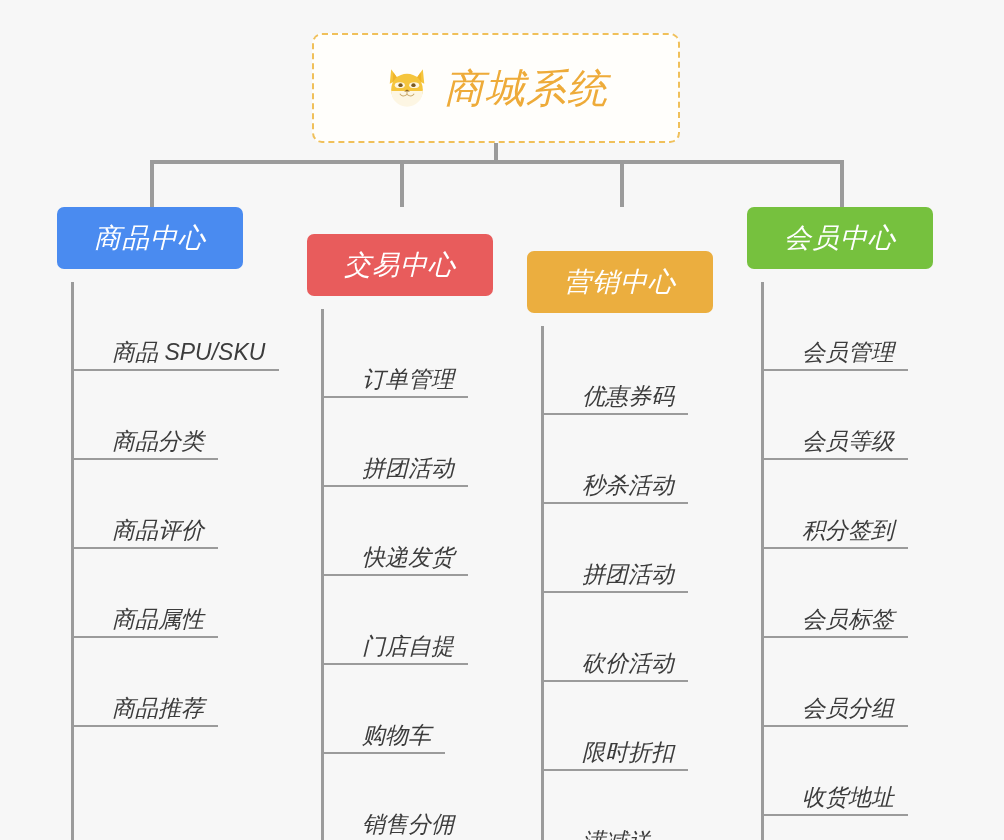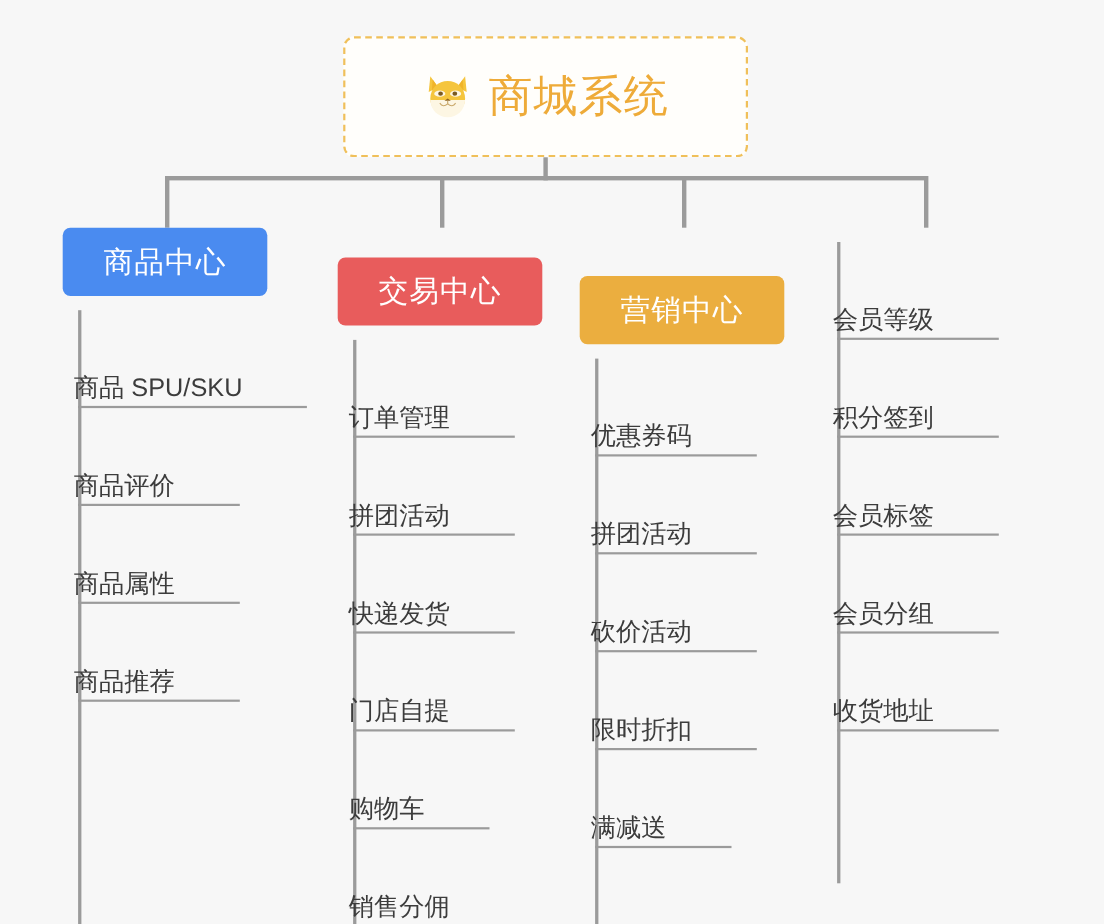--- a/index.html
+++ b/index.html
@@ -3,21 +3,21 @@
 <meta charset="utf-8">
 <title>商城系统</title>
 <style>
   * { box-sizing: border-box; margin: 0; padding: 0; }
   html, body {
     width: 1004px; height: 840px;
     background: #f7f7f7;
     font-family: "Liberation Sans", "DejaVu Sans", sans-serif;
     overflow: hidden;
   }
-  #canvas { position: relative; width: 1004px; height: 662px; }
+  #canvas { position: relative; width: 1004px; height: 662px; font-style: italic; }
 
   
   .root-node {
     position: absolute;
     left: 312px; top: 33px;
     width: 368px; height: 110px;
     background: #fffefb;
     border: 2px dashed #f0c05a;
     border-radius: 10px;
     display: flex; align-items: center; justify-content: center;
@@ -82,20 +82,21 @@
   .column.c1 .leaf-spine { height: 583px; }
   .column.c2 .leaf-spine { height: 583px; }
   .column.c3 .leaf-spine { height: 583px; }
   .column.c4 .leaf-spine { height: 583px; }
 
   .leaf-item {
     position: relative;
     height: 89px;
     display: flex;
     align-items: flex-end;
+    padding-left: 45px;
     border-bottom: 2px solid #9b9b9b;
     margin-left: 14px;
   }
   .leaf-item .leaf-label {
     font-size: 23px;
     line-height: 1.35;
     color: #3c3c3c;
     white-space: nowrap;
     padding-bottom: 3px;
     transform: translateX(-4px);
@@ -143,20 +144,24 @@
 
   <div class="column c1">
     <div class="cat-header">商品中心</div>
     <div class="leaf-list">
       <div class="leaf-spine"></div>
       <div class="leaf-item">
           <span class="leaf-label">商品 SPU/SKU</span>
           <span class="leaf-rule" style="width: 208px;"></span>
         </div>
       <div class="leaf-item">
+          <span class="leaf-label">商品分类</span>
+          <span class="leaf-rule" style="width: 147px;"></span>
+        </div>
+      <div class="leaf-item">
           <span class="leaf-label">商品评价</span>
           <span class="leaf-rule" style="width: 147px;"></span>
         </div>
       <div class="leaf-item">
           <span class="leaf-label">商品属性</span>
           <span class="leaf-rule" style="width: 147px;"></span>
         </div>
       <div class="leaf-item">
           <span class="leaf-label">商品推荐</span>
           <span class="leaf-rule" style="width: 147px;"></span>
@@ -197,41 +202,50 @@
 
   <div class="column c3">
     <div class="cat-header">营销中心</div>
     <div class="leaf-list">
       <div class="leaf-spine"></div>
       <div class="leaf-item">
           <span class="leaf-label">优惠券码</span>
           <span class="leaf-rule" style="width: 147px;"></span>
         </div>
       <div class="leaf-item">
+          <span class="leaf-label">秒杀活动</span>
+          <span class="leaf-rule" style="width: 147px;"></span>
+        </div>
+      <div class="leaf-item">
           <span class="leaf-label">拼团活动</span>
           <span class="leaf-rule" style="width: 147px;"></span>
         </div>
       <div class="leaf-item">
           <span class="leaf-label">砍价活动</span>
           <span class="leaf-rule" style="width: 147px;"></span>
         </div>
       <div class="leaf-item">
           <span class="leaf-label">限时折扣</span>
           <span class="leaf-rule" style="width: 147px;"></span>
         </div>
       <div class="leaf-item">
           <span class="leaf-label">满减送</span>
           <span class="leaf-rule" style="width: 124px;"></span>
         </div>
     </div>
   </div>
 
   <div class="column c4">
-    <div class="leaf-list">
-      <div class="leaf-spine"></div>
+    <div class="cat-header">会员中心</div>
+    <div class="leaf-list">
+      <div class="leaf-spine"></div>
+      <div class="leaf-item">
+          <span class="leaf-label">会员管理</span>
+          <span class="leaf-rule" style="width: 147px;"></span>
+        </div>
       <div class="leaf-item">
           <span class="leaf-label">会员等级</span>
           <span class="leaf-rule" style="width: 147px;"></span>
         </div>
       <div class="leaf-item">
           <span class="leaf-label">积分签到</span>
           <span class="leaf-rule" style="width: 147px;"></span>
         </div>
       <div class="leaf-item">
           <span class="leaf-label">会员标签</span>

